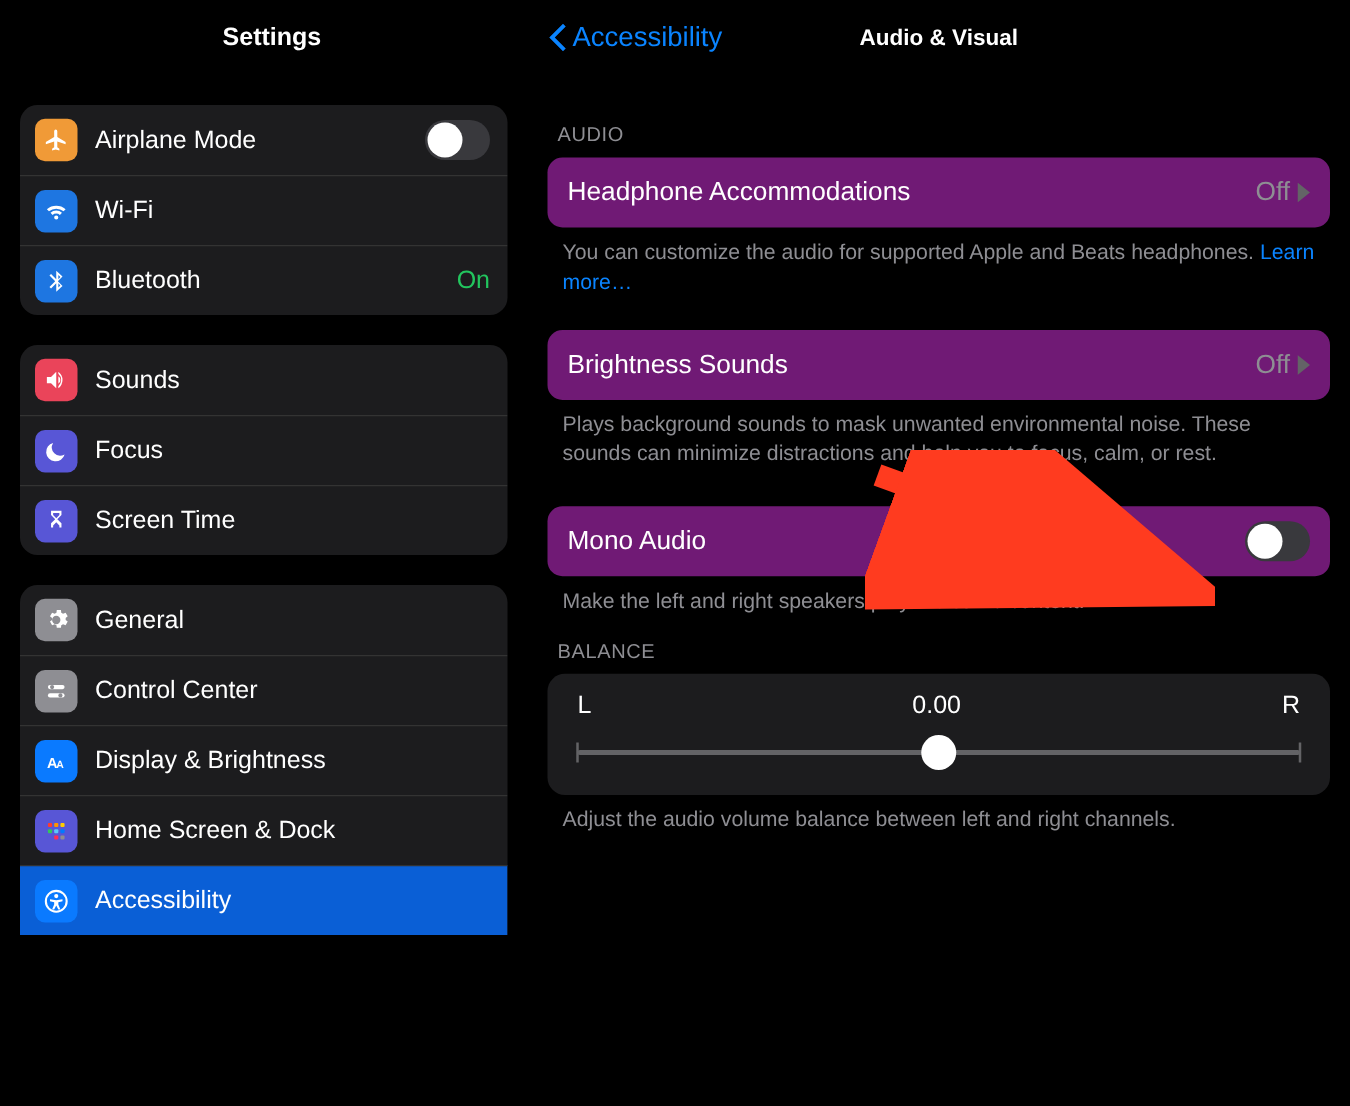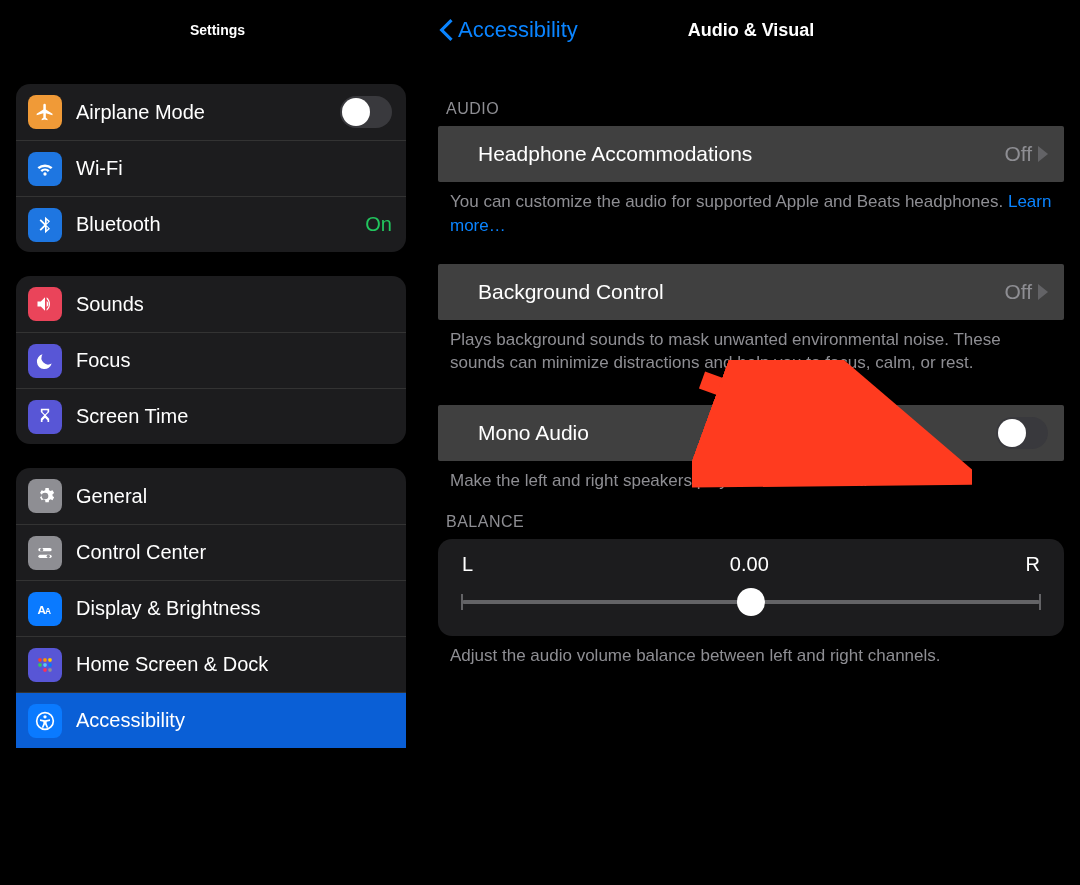--- a/index.html
+++ b/index.html
@@ -1,20 +1,20 @@
 <!DOCTYPE html>
 <html><head>
 <meta charset="utf-8">
 <style>
   * { box-sizing: border-box; margin: 0; padding: 0; font-family: -apple-system, "Helvetica Neue", Arial, sans-serif; }
   html, body { background:#000; color:#fff; width:1080px; height:885px; overflow:hidden; }
   body { display:flex; }
   
   .left-pane { width:422px; height:100%; background:#000; position:relative; }
-  .left-header { height:60px; display:flex; align-items:center; justify-content:center; font-weight:600; font-size:14px;margin-left:13px; }
+  .left-header { height:60px; display:flex; align-items:center; justify-content:center; font-weight:600; font-size:20px;margin-left:13px; }
   .group { margin:24px 16px 0 16px; background:#1c1c1e; border-radius:14px; overflow:hidden; }
   .row { display:flex; align-items:center; height:56px; padding:0 14px 0 12px; border-top:1px solid #333; position:relative; }
   .group .row:first-child { border-top:none; }
   .icon { width:34px; height:34px; border-radius:8px; margin-right:14px; display:flex; align-items:center; justify-content:center; flex:none; }
   .icon svg { width:20px; height:20px; fill:#fff; }
   .row .label { font-size:20px; font-weight:400; flex:1; }
   .row .value { font-size:20px; color:#22c55e; }
   .toggle { width:52px; height:32px; background:#39393d; border-radius:16px; position:relative; }
   .toggle .knob { position:absolute; width:28px; height:28px; background:#fff; border-radius:50%; top:2px; left:2px; }
   .selected { background:#0a5fd6; border-radius:0; }
@@ -29,21 +29,21 @@
   .bg-lightblue { background:#0a7aff; }
   .bg-accessblue { background:#0a7aff; }
 
   
   .right-pane { flex:1; background:#000; padding:0 16px; position:relative; }
   .right-header { display:flex; align-items:center; height:60px; position:relative; }
   .back { position:absolute; left:0; display:flex; align-items:center; color:#0a84ff; font-size:22px; }
   .back svg { width:16px; height:22px; fill:#0a84ff; margin-right:4px; }
   .title-center { position:absolute; left:0; right:0; text-align:center; font-weight:600; font-size:18px; }
   .section-header { color:#8e8e93; font-size:16px; letter-spacing:0.5px; margin:40px 8px 8px 8px; }
-  .cell { background:#404040; border-radius:2px;padding-left:24px; }
+  .cell { background:#701a75; border-radius:12px; }
   .cell-row { display:flex; align-items:center; height:56px; padding:0 16px; }
   .cell-row .label { font-size:21px; flex:1; }
   .cell-row .value { font-size:21px; color:#8e8e93; margin-right:6px; }
   .chevron { width:10px; height:16px; }
   .chevron svg { width:10px; height:16px; fill:#636366; }
   .caption { color:#8e8e93; font-size:17px; padding:8px 12px 0 12px; line-height:1.4; }
   .caption a { color:#0a84ff; text-decoration:none; }
   
   .balance-cell { background:#1c1c1e; border-radius:14px; padding:14px 24px 22px 24px; }
   .balance-labels { display:flex; justify-content:space-between; font-size:20px; color:#fff; margin-bottom:14px; }
@@ -199,21 +199,21 @@
     </div>
   </div>
   <div class="caption">
     <span>You can customize the audio for supported Apple and Beats headphones. </span><a href="#">Learn more…</a>
   </div>
 
   <div style="height:26px"></div>
 
   <div class="cell">
     <div class="cell-row">
-      <span class="label">Background Control</span>
+      <span class="label">Brightness Sounds</span>
       <span class="value">Off</span>
       <span class="chevron"><svg viewBox="0 0 10 16">
             <path d="M0 0l10 8-10 8V0z" fill="#636366"></path>
           </svg></span>
     </div>
   </div>
   <div class="caption">Plays background sounds to mask unwanted environmental noise. These sounds can minimize distractions and help you to focus, calm, or rest.</div>
 
   <div style="height:30px"></div>
 

